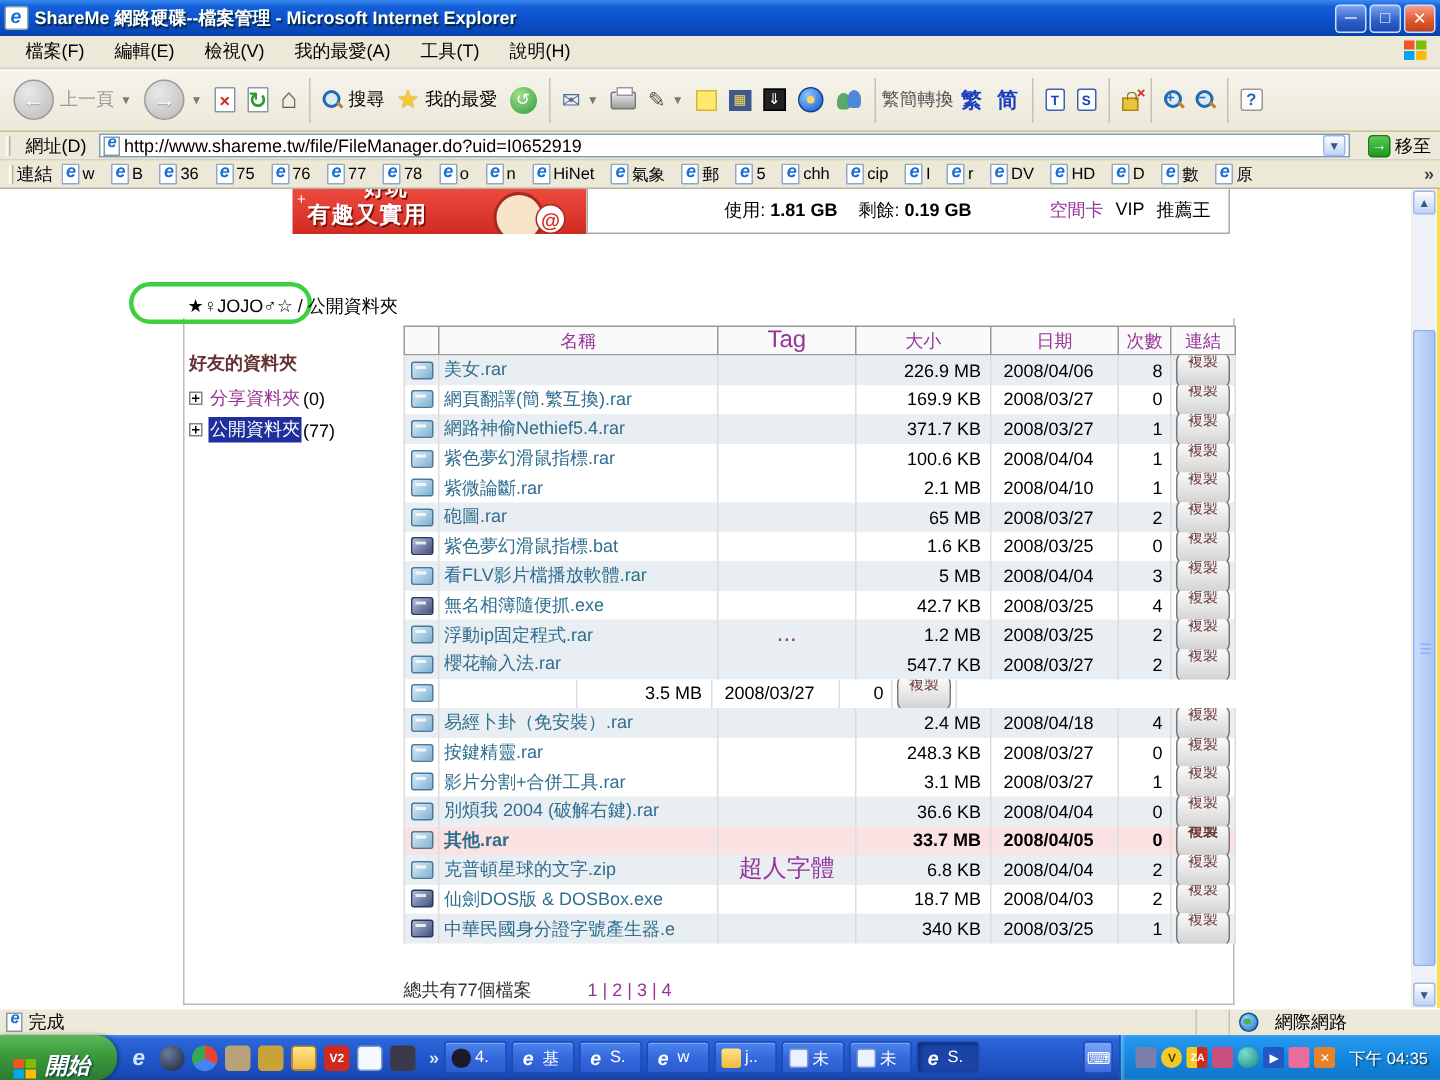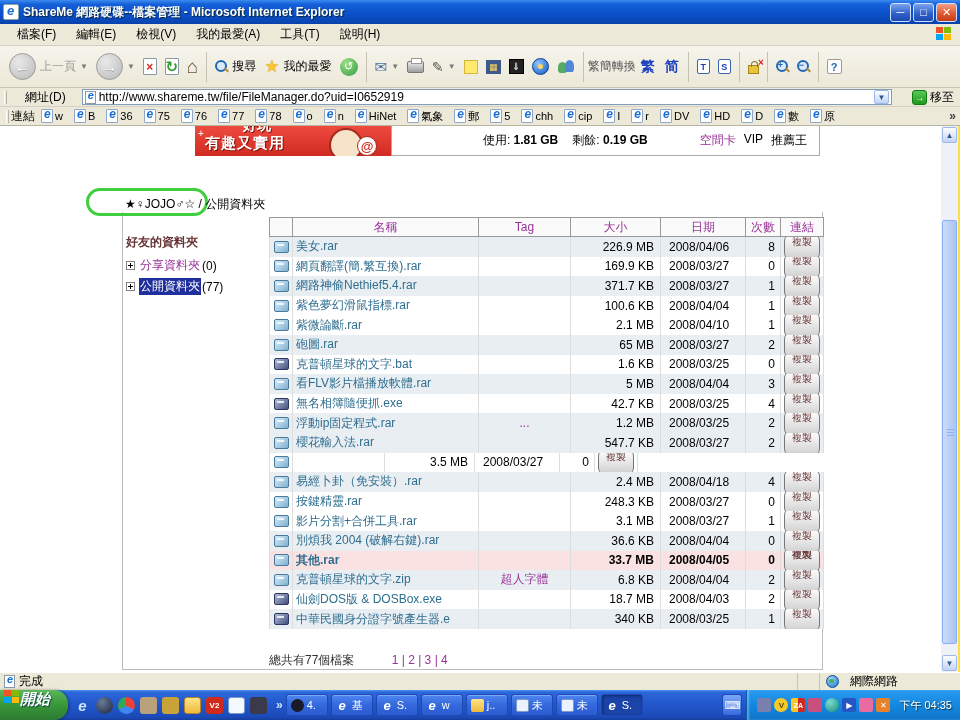--- a/index.html
+++ b/index.html
@@ -68,21 +68,21 @@
            font-size:9px;font-weight:bold;display:flex;align-items:center;justify-content:center;}
   .lock-ic{position:relative;width:11px;height:9px;background:#e8c53a;border:1px solid #a8861b;margin-top:5px;}
   .lock-ic::before{content:"";position:absolute;left:2px;top:-5px;width:5px;height:5px;border:1px solid #8a7a2a;border-bottom:none;border-radius:4px 4px 0 0;}
   .lock-ic::after{content:"\00d7";position:absolute;right:-6px;top:-9px;color:#d62a1e;font-weight:bold;font-size:10px;}
   .zoomsign{position:absolute;font-size:9px;font-weight:bold;color:#2268b2;left:2px;top:0px;}
   .help-ic{width:15px;height:15px;border:1px solid #9a9a9a;border-radius:2px;background:#fdfdfd;color:#2268b2;
            font-weight:bold;font-size:11px;display:flex;align-items:center;justify-content:center;}
 
   
   .addressbar{position:absolute;left:0;top:88px;width:960px;height:19px;background:#ece9d8;
-    border-bottom:1px solid #d4d0c8;display:flex;align-items:center;padding:0 2px;gap:16px;}
+    border-bottom:1px solid #d4d0c8;display:flex;align-items:center;padding:0 2px;gap:8px;}
   .grip{width:3px;height:13px;border-left:1px solid #fff;border-right:1px solid #b8b4a4;margin:0 2px;}
   .urlbox{flex:1;height:16px;background:#fff;border:1px solid #7f9db9;display:flex;align-items:center;padding:0 2px;gap:3px;}
   .smallpage{width:11px;height:13px;background:#fff;border:1px solid #8899aa;position:relative;flex:none;}
   .smallpage::before{content:"e";position:absolute;left:2px;top:-3px;color:#1a6fd4;font-weight:bold;font-style:italic;font-size:11px;}
   .urltext{flex:1;font-size:12px;white-space:nowrap;overflow:hidden;}
   .urldd{width:15px;height:14px;background:linear-gradient(#fdfefd,#c3d3f5);border:1px solid #9db8ea;border-radius:2px;
          font-size:8px;color:#33568c;display:flex;align-items:center;justify-content:center;}
   .gobtn{display:flex;align-items:center;gap:3px;padding:0 4px;}
   .goarrow{width:15px;height:15px;background:linear-gradient(#57c957,#1e9a1e);border:1px solid #127a12;border-radius:3px;
            color:#fff;font-size:10px;font-weight:bold;display:flex;align-items:center;justify-content:center;}
@@ -137,21 +137,21 @@
   .thead{display:flex;height:20px;align-items:stretch;border-top:1px solid #999;border-bottom:1px solid #999;background:#fafafa;color:#993399;}
   .thead .cell{display:flex;align-items:center;justify-content:center;border-right:1px solid #999;}
   .thead .cell:first-child{border-left:1px solid #999;}
   .trow{display:flex;height:19.6px;align-items:center;background:#fff;}
   .trow.alt{background:#e9eef3;}
   .trow.hot{background:#fbe2e2;font-weight:bold;}
   .trow .cell{display:flex;align-items:center;height:100%;border-right:1px solid #ddd;overflow:hidden;}
   .trow .cell:first-child{border-left:1px solid #ddd;}
   .c-icon{width:24px;justify-content:center;flex:none;}
   .c-name{width:186px;padding-left:3px;flex:none;}
-  .c-tag{width:92px;justify-content:center;color:#993399;font-size:12px;flex:none;}
+  .c-tag{width:92px;justify-content:center;color:#993399;font-size:16px;flex:none;}
   .c-size{width:90px;justify-content:flex-end;padding-right:6px;flex:none;}
   .c-date{width:85px;padding-left:8px;flex:none;}
   .c-count{width:35px;justify-content:flex-end;padding-right:5px;flex:none;}
   .c-link{width:43px;justify-content:center;flex:none;}
   .fname{color:#2f6e8f;white-space:nowrap;}
   .fi{width:15px;height:12px;border-radius:2px;position:relative;flex:none;}
   .fi-rar{background:linear-gradient(135deg,#d8ecf8,#7fb0d0);border:1px solid #4a7a9b;}
   .fi-exe{background:linear-gradient(135deg,#aebcd8,#44507e);border:1px solid #2c3560;}
   .fi::before{content:"";position:absolute;left:2px;top:2px;width:7px;height:2px;background:rgba(255,255,255,.8);}
   .copybtn{display:inline-block;padding:0 7px;height:26px;line-height:13px;font-size:10px;border:1px solid #777;
@@ -175,21 +175,21 @@
   .stat-left{flex:1;display:flex;align-items:center;gap:4px;padding:0 4px;border-right:1px solid #c8c4b4;height:100%;}
   .stat-mid{width:22px;height:100%;border-right:1px solid #c8c4b4;}
   .stat-zone{width:140px;height:100%;display:flex;align-items:center;gap:11px;padding:0 6px;}
   .globe-ic{width:13px;height:13px;border-radius:50%;background:radial-gradient(circle at 35% 30%,#9fd8ff,#1b74c8);border:1px solid #0c4f94;position:relative;}
   .globe-ic::before{content:"";position:absolute;left:2px;top:3px;width:5px;height:4px;background:#4fae56;border-radius:40%;}
 
   
   .taskbar{position:absolute;left:0;top:690px;width:960px;height:30px;
     background:linear-gradient(180deg,#4a90ee 0%,#2b67da 8%,#2258cc 45%,#1b4ab8 90%,#153e9e 100%);
     display:flex;align-items:center;}
-  .startbtn{height:30px;display:flex;align-items:flex-start;gap:0;padding:0 18px 0 4px;
+  .startbtn{height:30px;display:flex;align-items:flex-end;gap:5px;padding:0 18px 0 9px;
     background:linear-gradient(180deg,#5bb85b 0%,#3a9a3a 45%,#2d7d33 95%);
     border-radius:0 14px 14px 0;box-shadow:1px 0 3px rgba(0,0,0,.4);}
   .startlabel{color:#fff;font-weight:bold;font-style:italic;font-size:15px;text-shadow:1px 1px 1px #144;}
   .ql{display:flex;align-items:center;gap:5px;padding:0 6px;}
   .qlicon{width:17px;height:17px;border-radius:3px;display:flex;align-items:center;justify-content:center;
     font-size:10px;font-weight:bold;color:#fff;flex:none;}
   .ql-ie{background:transparent;color:#cfe6ff;font-style:italic;font-size:15px;}
   .ql-globe{background:radial-gradient(circle at 35% 30%,#6a7a9a,#1a2438);border-radius:50%;}
   .ql-chrome{background:conic-gradient(#ea4335 0 33%,#4285f4 33% 66%,#34a853 66% 100%);border-radius:50%;}
   .ql-cam{background:#b9a27a;}
@@ -657,21 +657,21 @@
               <span class="cell c-link">
                 <span class="copybtn">複製</span>
               </span>
             </div>
 
             <div class="trow">
               <span class="cell c-icon">
                 <span class="fi fi-exe"></span>
               </span>
               <span class="cell c-name">
-                <span class="fname">克普頓星球的文字.bat</span>
+                <span class="fname">紫色夢幻滑鼠指標.bat</span>
               </span>
               <span class="cell c-tag">
                 <span></span>
               </span>
               <span class="cell c-size">1.6 KB</span>
               <span class="cell c-date">2008/03/25</span>
               <span class="cell c-count">0</span>
               <span class="cell c-link">
                 <span class="copybtn">複製</span>
               </span>

